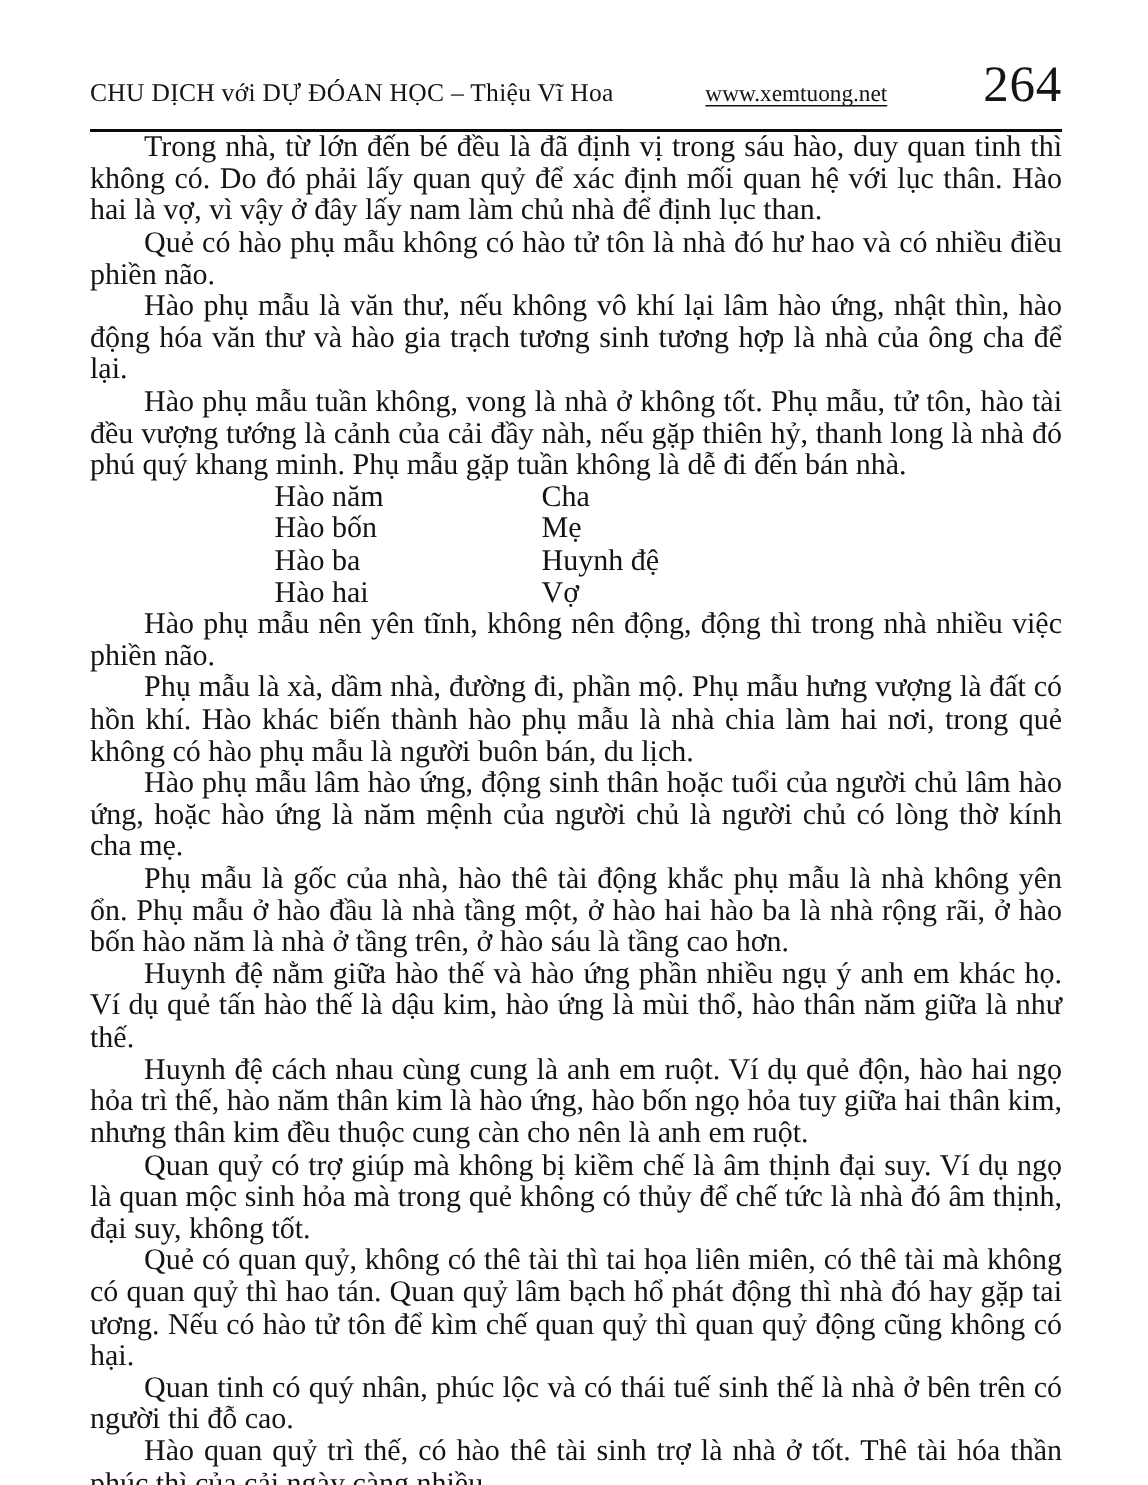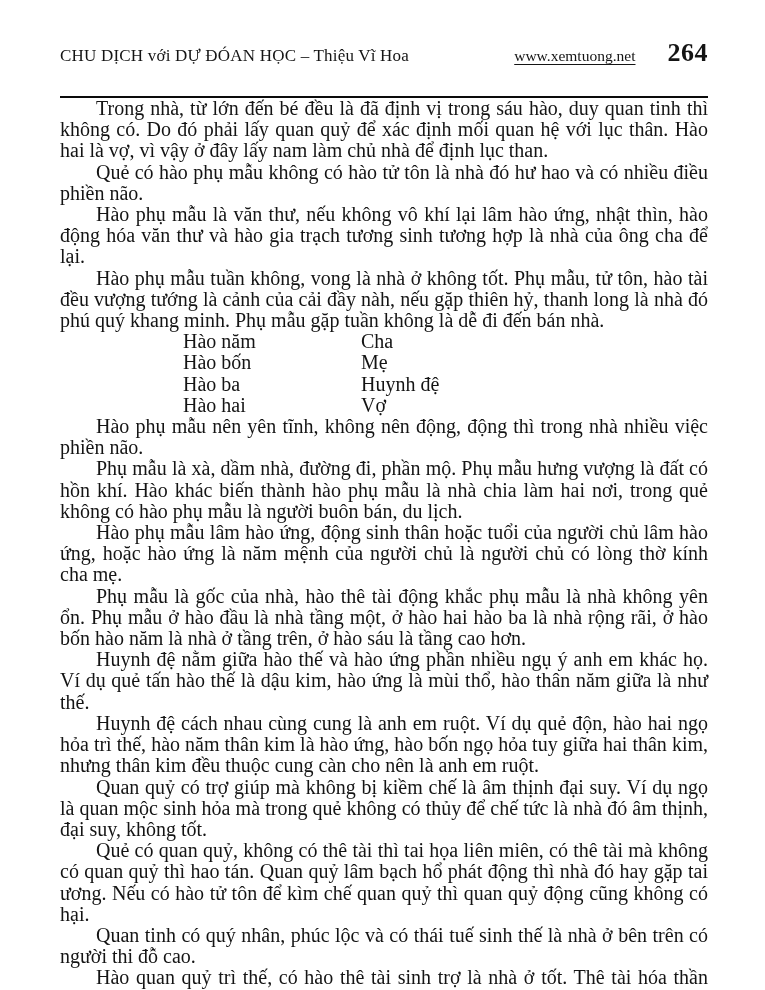--- a/index.html
+++ b/index.html
@@ -16,39 +16,40 @@
   .page-inner {
     position: absolute;
     left: 60px;
     top: 38px;
     width: 648px;
   }
   .page-header {
     display: flex;
     align-items: baseline;
     justify-content: space-between;
-    padding-bottom: 28px;
+    padding-bottom: 10px;
     border-bottom: 2.5px solid #0a0a0a;
   }
   .book-title {
     font-size: 17px;
     letter-spacing: 0.2px;
     white-space: nowrap;
   }
   .site-url {
     font-size: 15.5px;
     text-decoration: underline;
     text-underline-offset: 3px;
     margin-left: auto;
-    margin-right: 32px;
+    margin-right: 52px;
   }
   .page-number {
-    font-size: 26px;
-    font-weight: bold;
+    font-size: 34px;
+    font-weight: normal;
     letter-spacing: 0.5px;
+    margin-left: 12px;
   }
   .body-text {
     font-size: 20px;
     line-height: 21.2px;
     text-align: justify;
   }
   .para {
     text-indent: 36px;
   }
   .luc-than-table {

